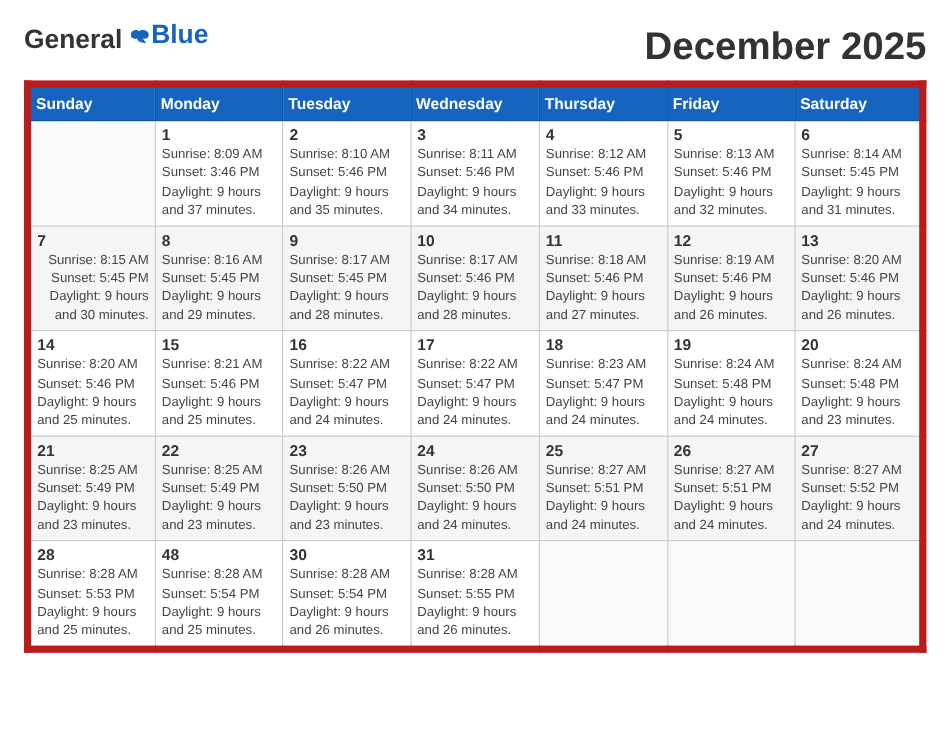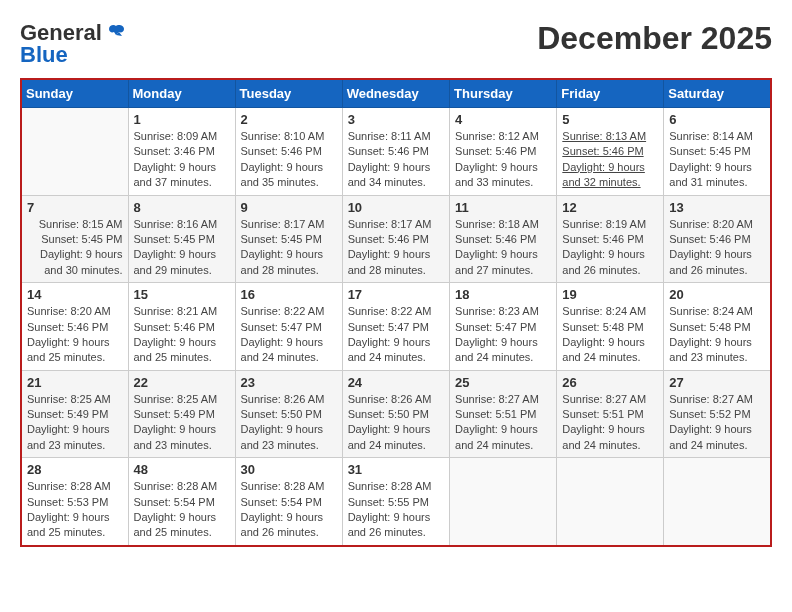--- a/index.html
+++ b/index.html
@@ -11,40 +11,39 @@
       padding: 20px;
     }
     .header-area {
       display: flex;
       justify-content: space-between;
       align-items: flex-start;
       margin-bottom: 10px;
     }
     .logo {
       display: flex;
-      flex-direction: column;
       align-items: flex-start;
     }
     .title-area {
       text-align: right;
     }
     .month-title {
       font-size: 32px;
       font-weight: bold;
       color: #333;
       margin-left: 20px;
     }
     .location {
       font-size: 15px;
       color: #555;
     }
     .calendar {
       width: 100%;
       border-collapse: collapse;
-      border: 2px solid #b91c1c;
+      border: 6px solid #b91c1c;
       padding-left: 12px;
     }
     .calendar th {
       background-color: #1565c0;
       color: #fff;
       padding: 6px 4px;
       text-align: left;
       font-size: 13px;
       border: 1px solid #1255a0;
     }
@@ -133,21 +132,21 @@
         </td>
         <td>
           <span class="day-number">4</span>
           <div class="day-info" style="white-space: pre-line;">Sunrise: 8:12 AM
 Sunset: 5:46 PM
 Daylight: 9 hours
 and 33 minutes.</div>
         </td>
         <td>
           <span class="day-number">5</span>
-          <div class="day-info" style="white-space: pre-line; text-decoration: underline;">Sunrise: 8:13 AM
+          <div class="day-info" style="white-space: pre-line;">Sunrise: 8:13 AM
 Sunset: 5:46 PM
 Daylight: 9 hours
 and 32 minutes.</div>
         </td>
         <td>
           <span class="day-number">6</span>
           <div class="day-info" style="white-space: pre-line;">Sunrise: 8:14 AM
 Sunset: 5:45 PM
 Daylight: 9 hours
 and 31 minutes.</div>

